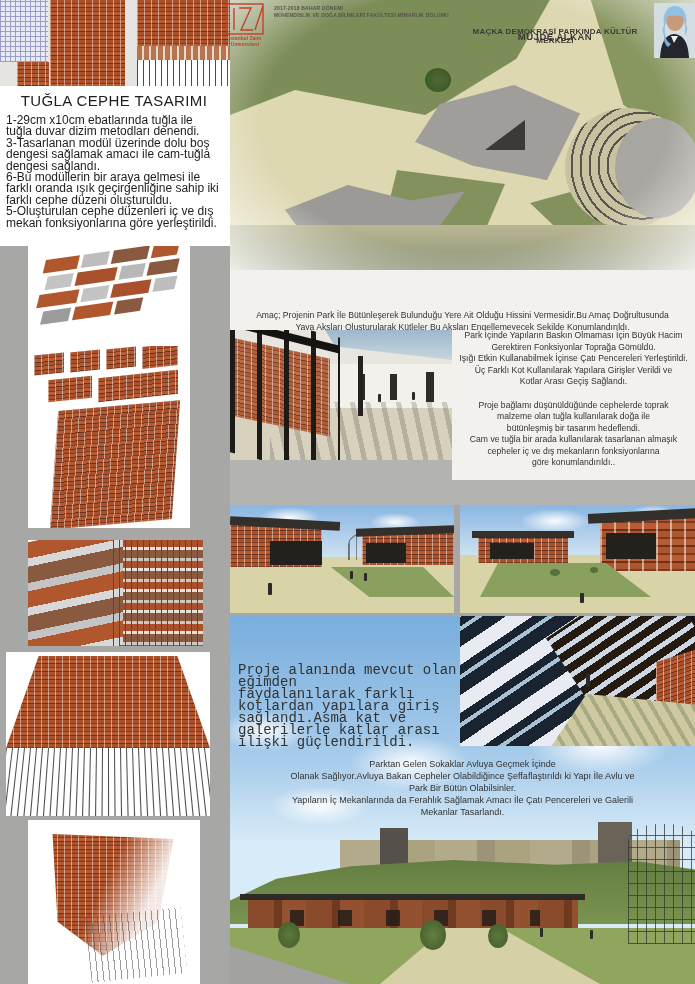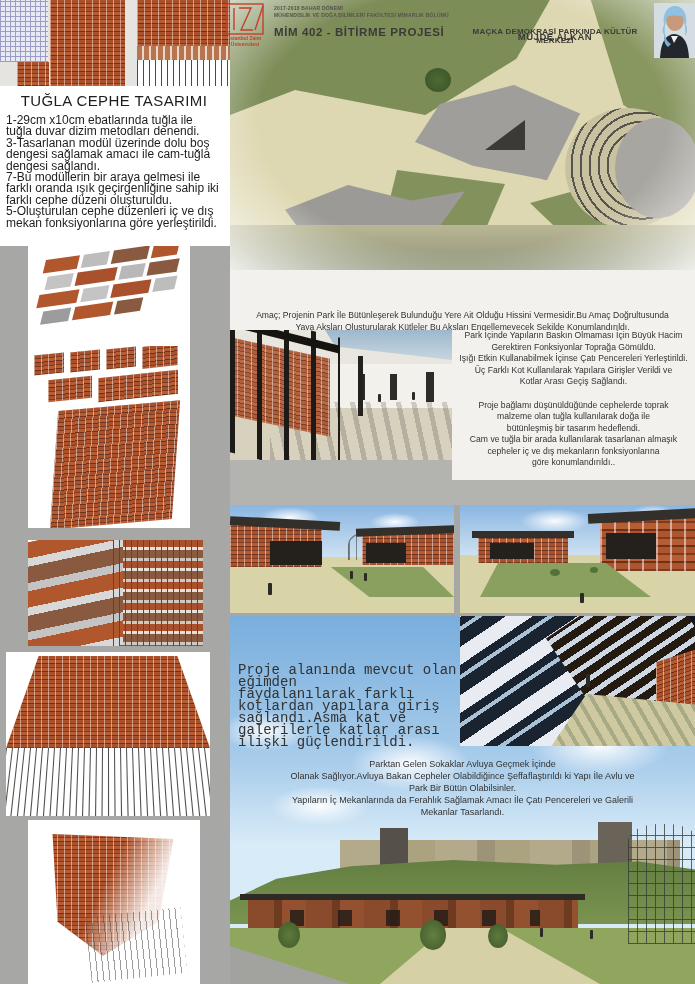--- a/index.html
+++ b/index.html
@@ -46,21 +46,21 @@
     <div class="abs tex-brick" style="left:0;top:0;width:100%;height:46px;"></div>
     <div class="abs" style="left:0;top:46px;width:100%;height:14px;background:repeating-linear-gradient(90deg,#b8744f 0 5px,#e8d8c8 5px 7px);"></div>
     <div class="abs tex-cables" style="left:0;top:60px;width:100%;height:32px;"></div>
   </div>
 
   <div class="abs card" style="left:0;top:86px;width:230px;height:160px;padding:6px 8px 0 6px;box-sizing:border-box;">
     <div class="lp-title">TUĞLA CEPHE TASARIMI</div>
     <div style="height:6px;"></div>
     <p class="lp-item">1-29cm x10cm ebatlarında tuğla ile tuğla duvar dizim metodları denendi.</p>
     <p class="lp-item">3-Tasarlanan modül üzerinde dolu boş dengesi sağlamak amacı ile cam-tuğla dengesi sağlandı.</p>
-    <p class="lp-item">7-Bu modüllerin bir araya gelmesi ile farklı oranda ışık geçirgenliğine sahip iki farklı cephe düzeni oluşturuldu.</p>
+    <p class="lp-item">6-Bu modüllerin bir araya gelmesi ile farklı oranda ışık geçirgenliğine sahip iki farklı cephe düzeni oluşturuldu.</p>
     <p class="lp-item">5-Oluşturulan cephe düzenleri iç ve dış mekan fonksiyonlarına göre yerleştirildi.</p>
   </div>
 
   <div class="abs card" style="left:28px;top:246px;width:162px;height:100px;overflow:hidden;">
     <svg width="162" height="100" viewBox="0 0 162 100">
       <g transform="translate(18,14) skewY(-8) skewX(-14)">
         <rect x="0" y="0" width="34" height="13" fill="#b0572e"></rect>
           <rect x="38" y="0" width="26" height="13" fill="#bdbdbd"></rect>
           <rect x="68" y="0" width="36" height="13" fill="#8a5a40"></rect>
           <rect x="108" y="0" width="26" height="13" fill="#b0572e"></rect>
@@ -137,21 +137,20 @@
           <path d="M14 6 H26 L16 28 H28"></path>
           <line x1="30" y1="28" x2="38" y2="4"></line>
         </g>
       </svg>
       <div class="hd-uni">İstanbul Zaim Üniversitesi</div>
     </div>
     <div class="abs" style="left:56px;top:5px;width:230px;">
       <div class="hd-term">2017-2018 BAHAR DÖNEMİ</div>
       <div class="hd-term">MÜHENDİSLİK VE DOĞA BİLİMLERİ FAKÜLTESİ MİMARLIK BÖLÜMÜ</div>
     </div>
-    <div class="abs hd-course" style="left:56px;top:26px;width:230px;">MİM 402 - BİTİRME PROJESİ</div>
     <div class="abs hd-student" style="left:252px;top:7px;width:170px;">MÜJDE ALKAN</div>
     <div class="abs hd-title" style="left:237px;top:27px;width:200px;">MAÇKA DEMOKRASİ PARKINDA KÜLTÜR MERKEZİ</div>
     <div class="abs" style="left:436px;top:3px;width:41px;height:55px;background:#cdd6da;overflow:hidden;">
       <svg width="41" height="55" viewBox="0 0 41 55">
         <rect x="0" y="0" width="41" height="55" fill="#d4dde1"></rect>
         <path d="M6 55 C7 38 12 32 20 31 C29 32 34 38 35 55 Z" fill="#23272d"></path>
         <path d="M17 33 L20 40 L24 33 Z" fill="#f2f2f2"></path>
         <ellipse cx="21" cy="17" rx="9" ry="11" fill="#c69a7b"></ellipse>
         <path d="M10 22 C8 10 14 3 21 3 C28 3 34 10 32 22 C34 26 33 30 31 33 C32 22 30 20 29 14 C25 12 16 12 13 14 C12 20 10 22 11 33 C8 30 8 26 10 22 Z" fill="#8fc1e3"></path>
         <path d="M11 30 C11 36 14 39 17 41 L14 44 C10 41 9 35 11 30 Z" fill="#7ab0d8"></path>

